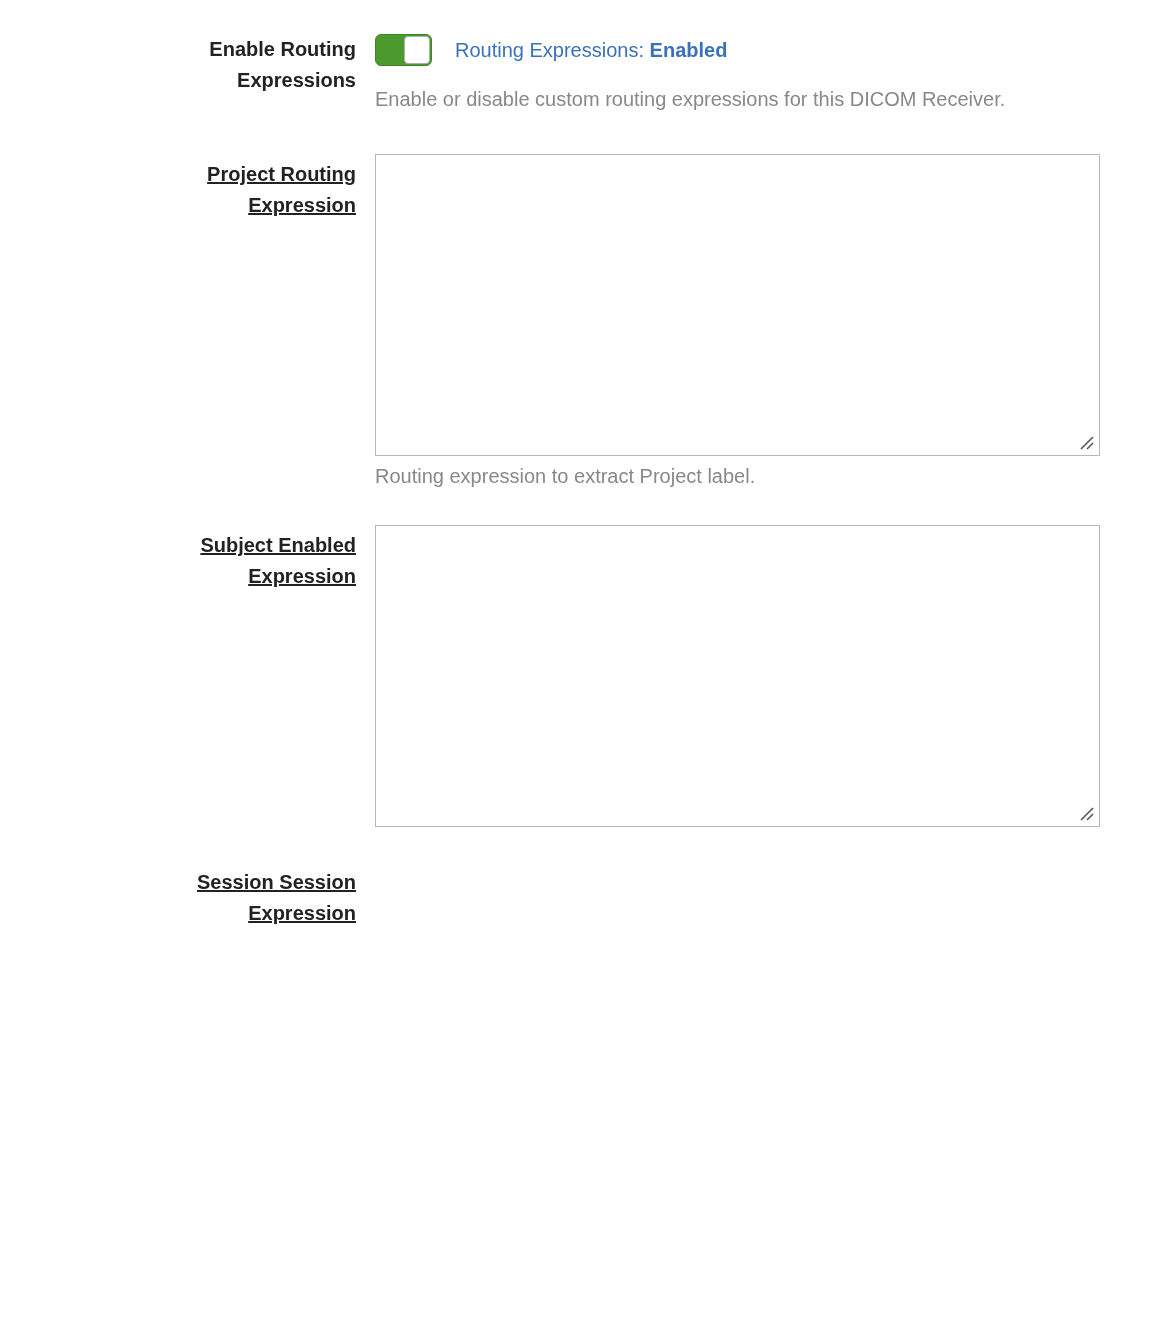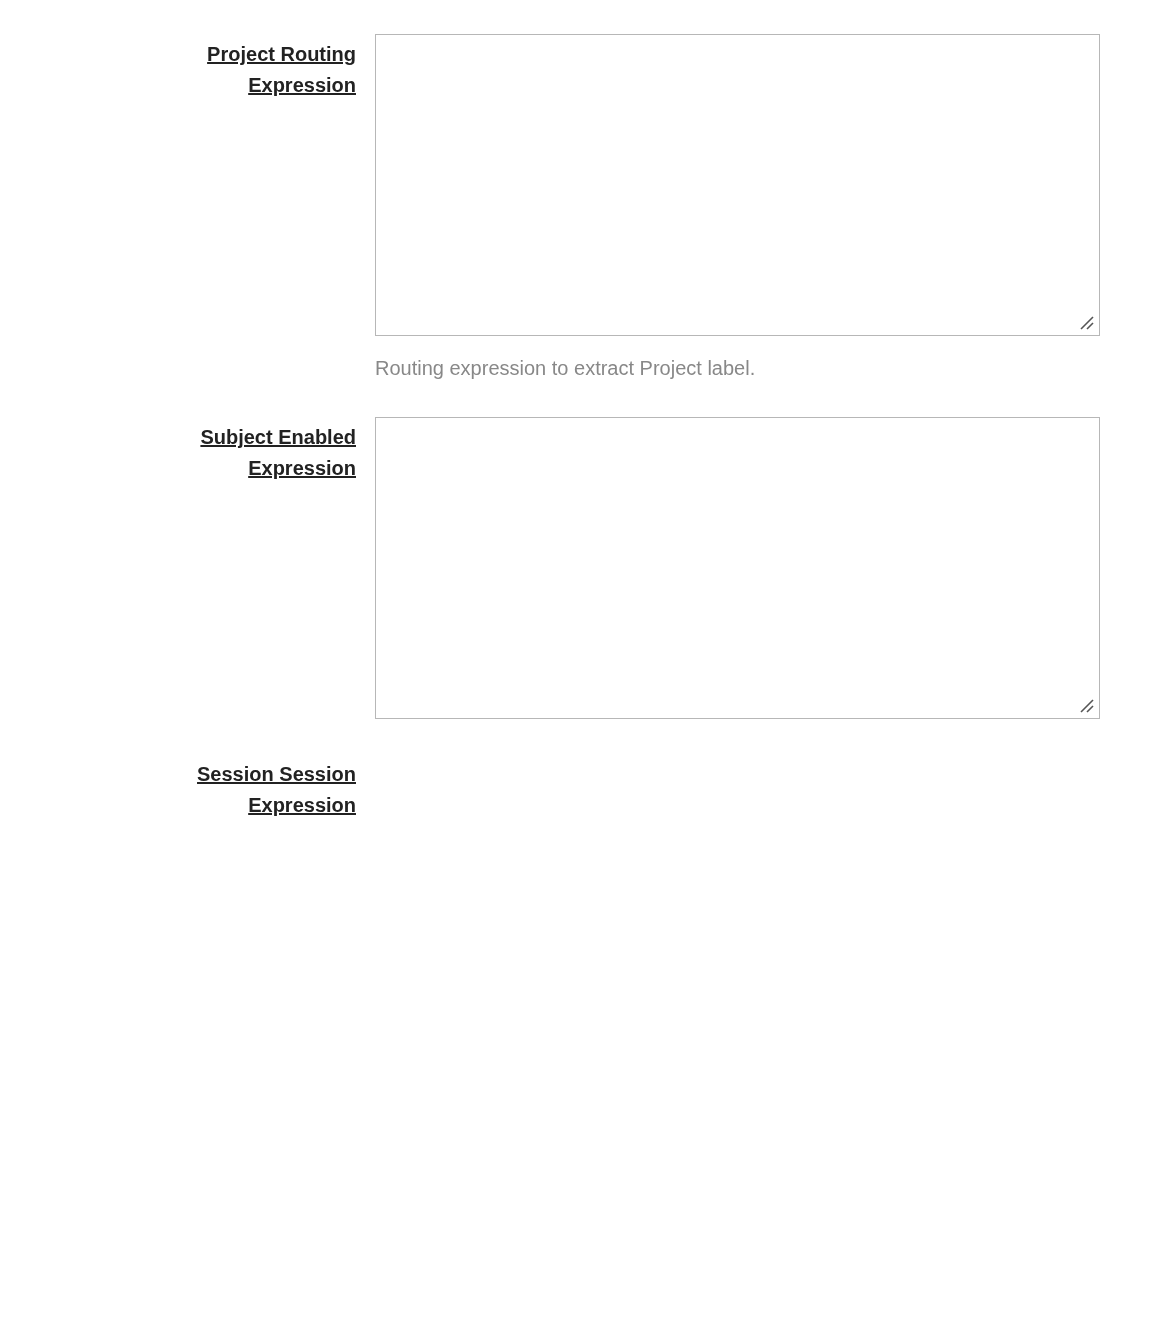--- a/index.html
+++ b/index.html
@@ -73,21 +73,21 @@
   .help-text {
     font-size: 20px;
     color: #888888;
     line-height: 1.35;
   }
   .help-first {
     margin-top: 20px;
     max-width: 655px;
   }
   .help-under {
-    margin-top: 19px;
+    margin-top: 7px;
   }
   .ta-wrap {
     position: relative;
     width: 725px;
   }
   .ta-wrap textarea {
     display: block;
     width: 725px;
     height: 302px;
     border: 1px solid #b7b7b7;
@@ -106,20 +106,34 @@
     width: 14px;
     height: 14px;
     pointer-events: none;
   }
 </style>
 </head>
 <body>
 
 <div class="form">
 
+  <div class="row row-1">
+    <div class="label-col">Enable Routing Expressions</div>
+    <div class="content-col">
+      <div class="toggle-line">
+        <div class="toggle">
+          <span class="toggle-knob"></span>
+        </div>
+        <div class="toggle-status">
+          <span>Routing Expressions:</span><span class="status-value">Enabled</span>
+        </div>
+      </div>
+      <div class="help-text help-first">Enable or disable custom routing expressions for this DICOM Receiver.</div>
+    </div>
+  </div>
 
   <div class="row row-2">
     <div class="label-col label-pad">Project Routing Expression</div>
     <div class="content-col">
       <div class="ta-wrap">
         <textarea style=""></textarea>
         <svg class="grip" viewBox="0 0 14 14">
           <path d="M1 13 L13 1" stroke="#555555" stroke-width="1.6" fill="none"></path>
           <path d="M7 13 L13 7" stroke="#555555" stroke-width="1.6" fill="none"></path>
         </svg>

